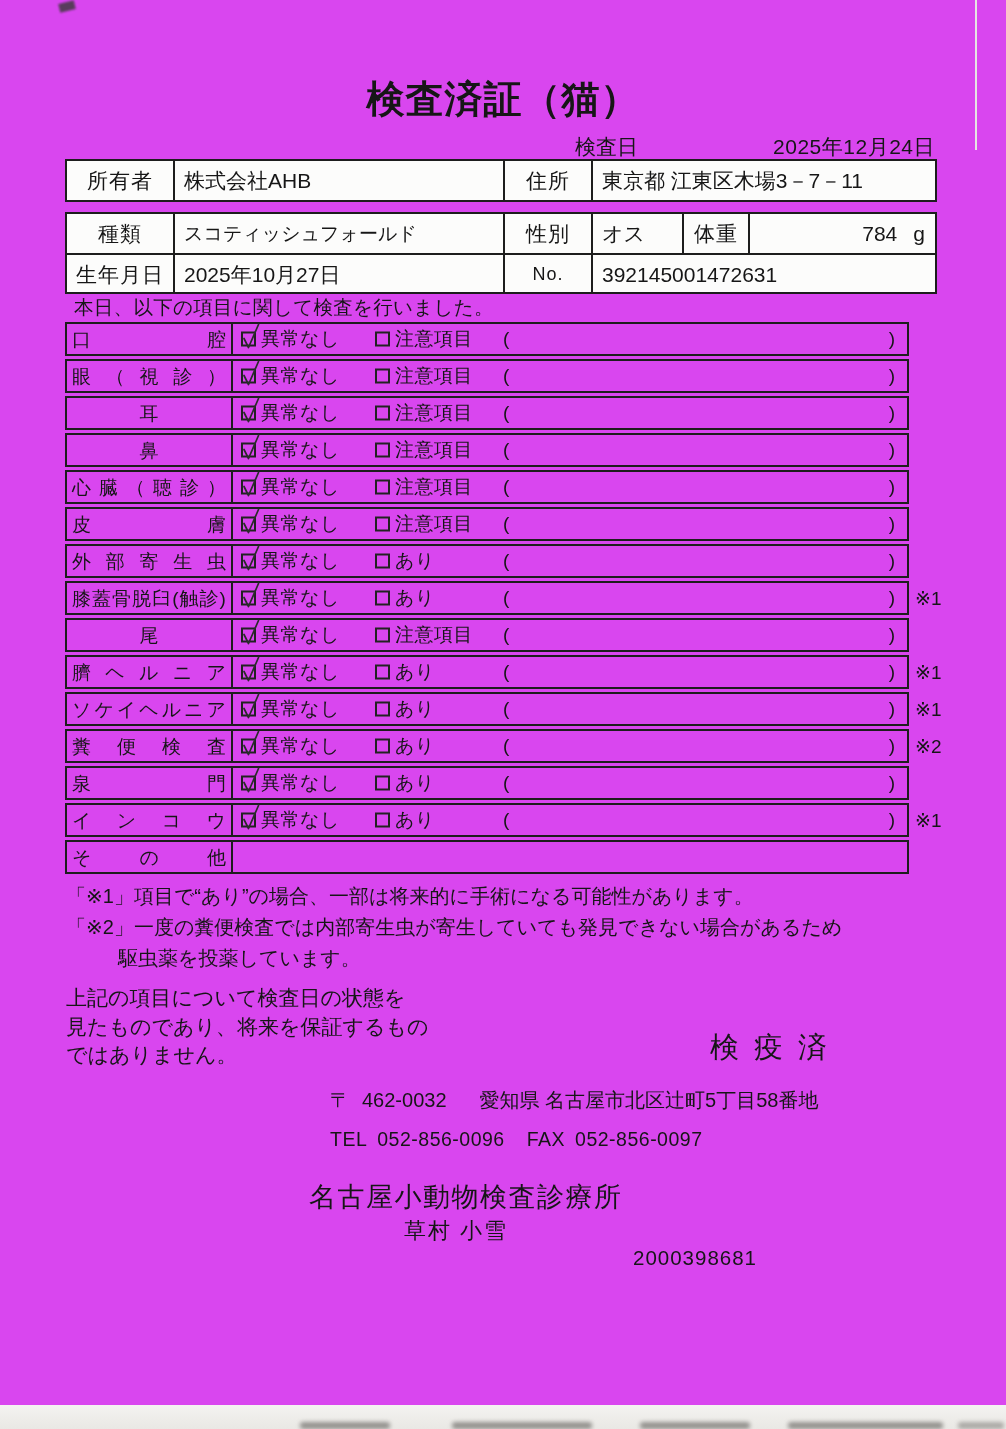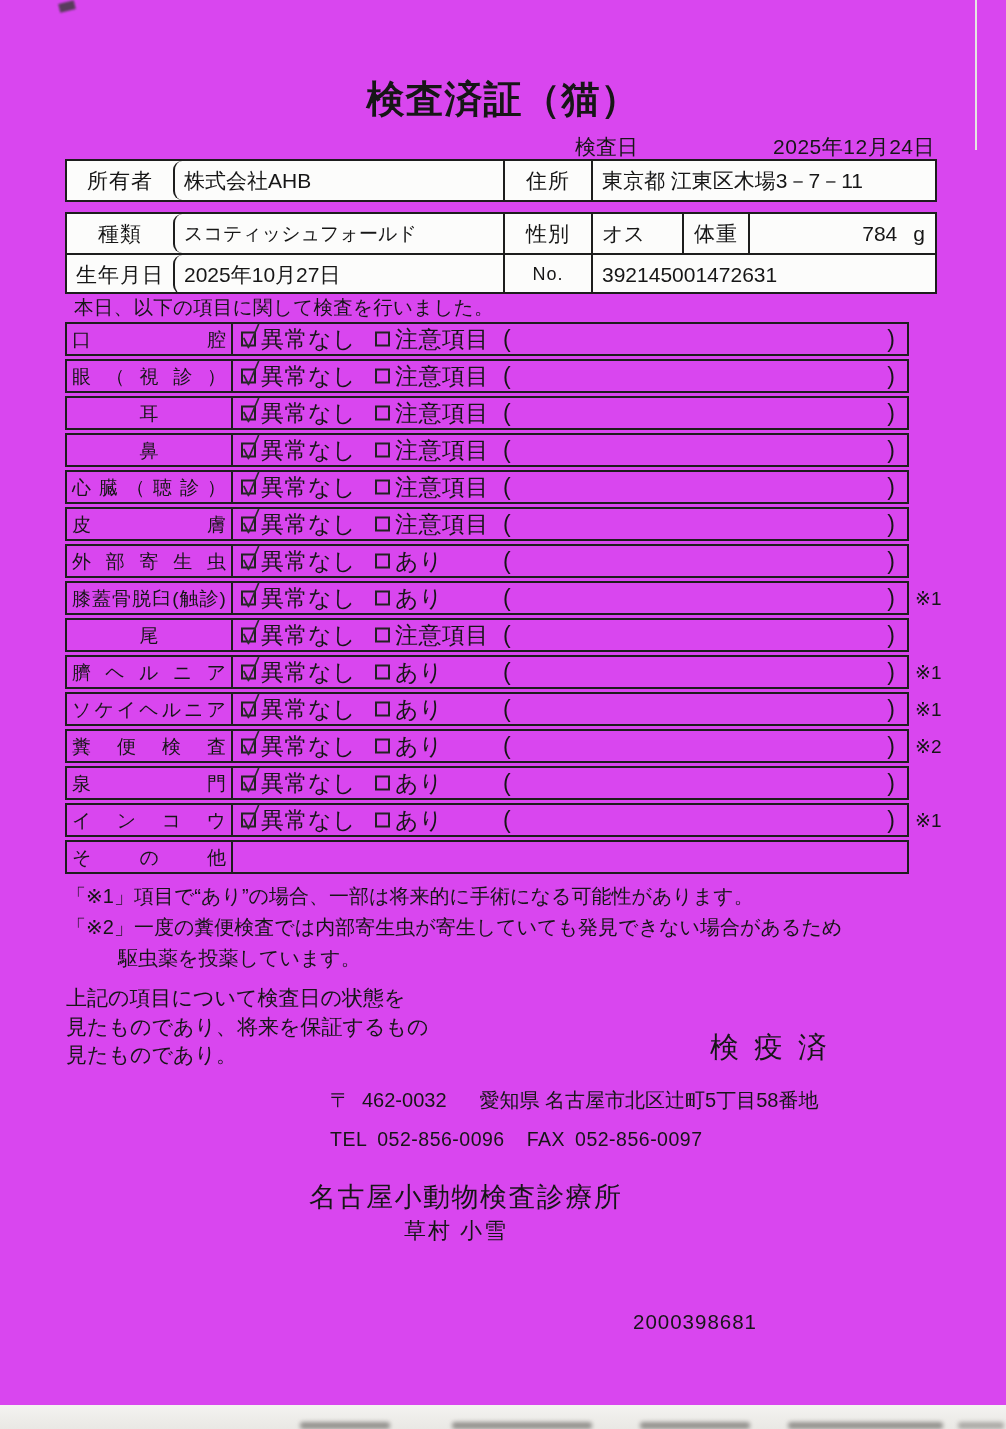--- a/index.html
+++ b/index.html
@@ -15,42 +15,42 @@
   .exam-label{position:absolute; left:509px; top:0;}
   .exam-value{position:absolute; right:2px; top:0; letter-spacing:.5px;}
 
   .tbl{position:absolute; left:65px; width:872px; border:2.5px solid #1d1d1d;
     box-sizing:border-box; font-size:21px; background:#fcfcfb;}
   .owner-tbl{top:159px; height:43px; display:flex;}
   .cell{box-sizing:border-box; display:flex; align-items:center;}
   .cell + .cell{border-left:2px solid #1d1d1d;}
   .c-label{justify-content:center; letter-spacing:1px;}
   .c-val{padding-left:9px;}
-  .w106{width:106px;} .w330{width:330px;border-radius:9px;} .w88{width:88px;} .w91{width:91px;} .w66{width:66px;}
+  .w106{width:106px;} .w330{width:330px;} .w88{width:88px;} .w91{width:91px;} .w66{width:66px;}
   .grow{flex:1;}
 
   .info-tbl{top:212px; height:82px;}
   .info-r1{display:flex; height:39px; border-bottom:2px solid #1d1d1d; box-sizing:content-box;}
   .info-r2{display:flex; height:39px;}
   .species{font-size:19px;}
   .weight-val{justify-content:flex-end; padding-right:10px; gap:16px;}
   .no-label{font-size:18px;}
 
   .intro{position:absolute; left:74px; top:294px; font-size:19.5px; letter-spacing:.3px;}
 
   
   .checklist{position:absolute; left:65px; top:322px; width:844px;}
   .cl-row{position:relative; height:34px; margin-bottom:3px; border:2px solid #1d1d1d;
     box-sizing:border-box; display:flex;}
   .cl-label{width:166px; border-right:2px solid #1d1d1d; box-sizing:border-box;
     display:flex; align-items:center; padding:0 5px; font-size:19px;}
   .lbl{line-height:1;}
   .lbl.j{flex:1; display:flex; justify-content:space-between;}
   .lbl.c{flex:1; display:block; text-align:center;}
-  .cl-content{flex:1; position:relative; font-size:23px;}
+  .cl-content{flex:1; position:relative; font-size:19px;}
   .cb{position:absolute; top:50%; transform:translateY(-50%); width:15px; height:15px;
     border:2px solid #222; box-sizing:border-box;}
   .cb1{left:8px;} .cb2{left:142px;}
   .tick{position:absolute; left:-4px; top:-11px; width:24px; height:28px; overflow:visible;}
   .opt1{position:absolute; left:28px; top:50%; transform:translateY(-50%); letter-spacing:.5px;}
   .opt2{position:absolute; left:162px; top:50%; transform:translateY(-50%); letter-spacing:.5px;}
   .p-open{position:absolute; left:270px; top:50%; transform:translateY(-50%);}
   .p-close{position:absolute; right:12px; top:50%; transform:translateY(-50%);}
   .note{position:absolute; right:-46px; top:50%; transform:translateY(-50%);
     font-size:19px; width:44px; padding-left:6px; box-sizing:border-box;}
@@ -59,21 +59,21 @@
   .fn{position:absolute; left:66px; top:881px; font-size:20px; line-height:31px;}
   .fn-indent{padding-left:52px;}
   .disc{position:absolute; left:66px; top:984px; font-size:21px; line-height:28.5px; font-weight:500;}
   .stamp{position:absolute; left:710px; top:1028px; font-size:29px; letter-spacing:15px; font-weight:500;}
   .addr{position:absolute; left:330px; top:1087px; font-size:20px; display:flex; align-items:baseline;}
   .addr .gap-s{margin-left:12px;} .addr .gap-l{margin-left:33px;}
   .telfax{position:absolute; left:330px; top:1128px; font-size:19.5px; display:flex; align-items:baseline; letter-spacing:.5px;}
   .telfax .gap-s{margin-left:10px;} .telfax .gap-m{margin-left:22px;}
   .clinic{position:absolute; left:309px; top:1179px; font-size:27px; letter-spacing:1.5px; font-weight:500;}
   .examiner{position:absolute; left:404px; top:1216px; font-size:22px; letter-spacing:2px;}
-  .serial{position:absolute; left:633px; top:1310px; font-size:20.5px; letter-spacing:1px;}
+  .serial{position:absolute; left:633px; top:1246px; font-size:20.5px; letter-spacing:1px;}
 
   
   .mark-tl{position:absolute; left:59px; top:2px; width:16px; height:9px; background:#3a3a38;
     filter:blur(1px); transform:rotate(-14deg); opacity:.8;}
   .edge-line{position:absolute; left:975px; top:0; width:2px; height:150px; background:#e6e6e2;}
   .bottom-band{position:absolute; left:0; bottom:0; width:100%; height:24px;
     background:linear-gradient(#f4f3f1,#e9e8e4);}
   .smudge{position:absolute; bottom:0; height:7px; background:#4c4a46; opacity:.55;
     filter:blur(2px); border-radius:3px;}
   .sm1{left:300px; width:90px;} .sm2{left:452px; width:140px;} .sm3{left:640px; width:110px;}
@@ -467,21 +467,21 @@
 
   <div class="fn">
     <div>「※1」項目で“あり”の場合、一部は将来的に手術になる可能性があります。</div>
     <div>「※2」一度の糞便検査では内部寄生虫が寄生していても発見できない場合があるため</div>
     <div class="fn-indent">駆虫薬を投薬しています。</div>
   </div>
 
   <div class="disc">
     <div>上記の項目について検査日の状態を</div>
     <div>見たものであり、将来を保証するもの</div>
-    <div>見たものであり。</div>
+    <div>ではありません。</div>
   </div>
 
   <div class="stamp">検疫済</div>
 
   <div class="addr">
     <span>〒</span>
     <span class="gap-s">462-0032</span>
     <span class="gap-l">愛知県 名古屋市北区辻町5丁目58番地</span>
   </div>
 

